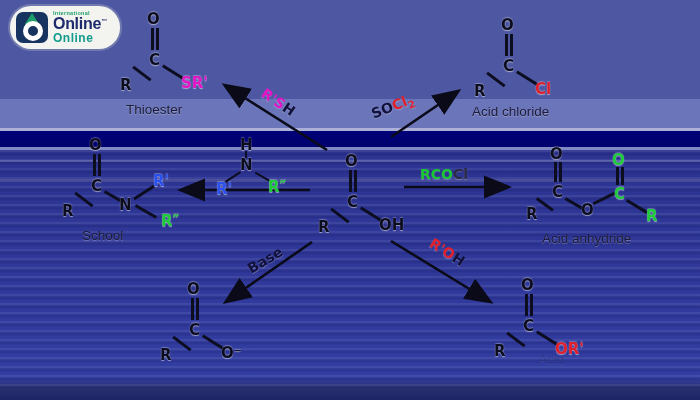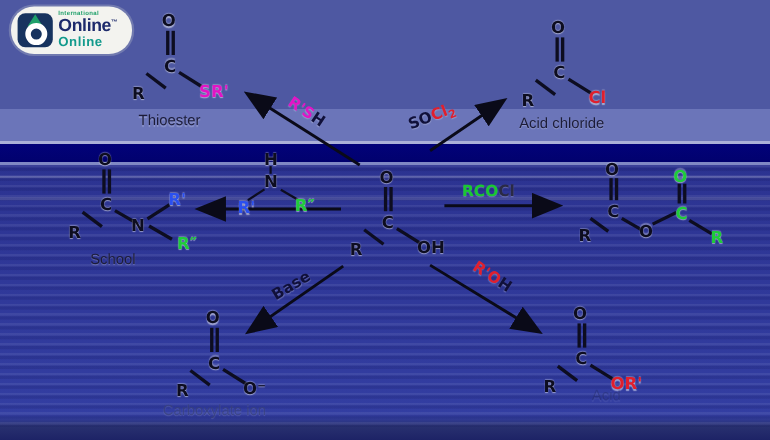--- a/index.html
+++ b/index.html
@@ -221,32 +221,32 @@
     <span class="atom r1">R</span>
     <i class="bond bo"></i>
     <span class="atom ob">O</span>
     <i class="bond bc"></i>
     <span class="atom o2" style="color: rgb(30, 203, 58);">O</span>
     <i class="bond e2a"></i>
     <i class="bond e2b"></i>
     <span class="atom c2" style="color: rgb(30, 203, 58);">C</span>
     <i class="bond br2"></i>
     <span class="atom r2" style="color: rgb(30, 203, 58);">R</span>
+    <span class="mol-label lab">Acid anhydride</span>
   </div>
 
   <div class="mol" style="left:160px;top:280px;">
     <span class="atom a-top">O</span>
     <i class="bond d1"></i>
     <i class="bond d2"></i>
     <span class="atom a-c">C</span>
     <i class="bond bl"></i>
     <span class="atom a-l">R</span>
     <i class="bond br"></i>
     <span class="atom a-x">O⁻</span>
-    <span class="mol-label faded" style="left:-12px;top:85px;">Carboxylate ion</span>
   </div>
 
   <div class="mol" style="left:494px;top:276px;">
     <span class="atom a-top">O</span>
     <i class="bond d1"></i>
     <i class="bond d2"></i>
     <span class="atom a-c">C</span>
     <i class="bond bl"></i>
     <span class="atom a-l">R</span>
     <i class="bond br"></i>

